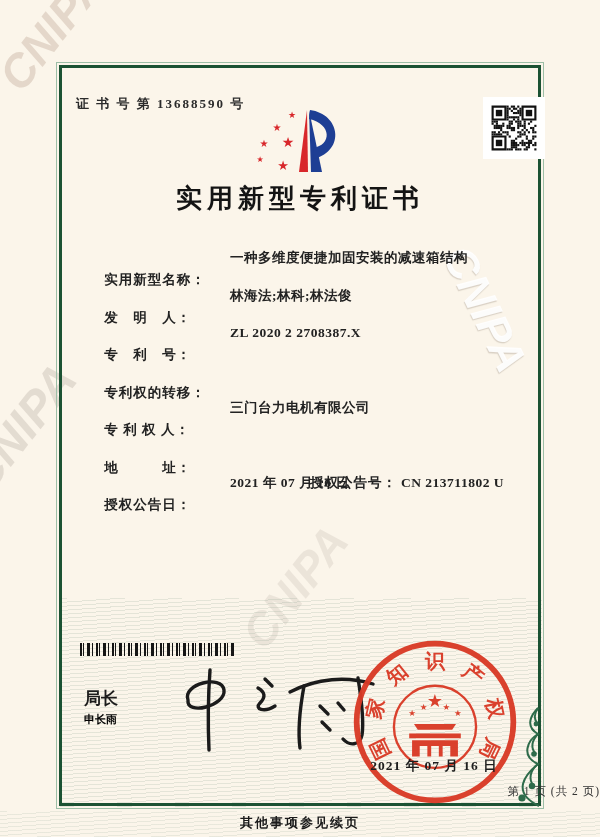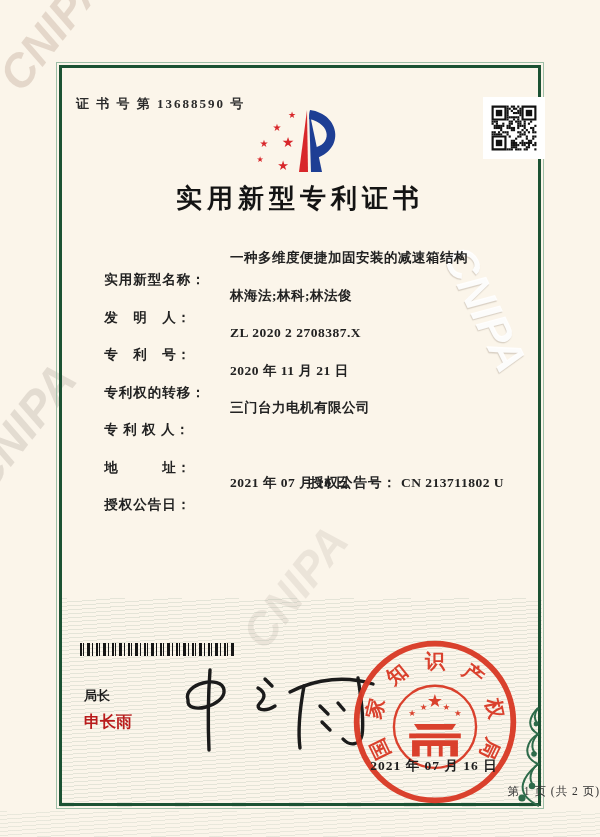--- a/index.html
+++ b/index.html
@@ -63,26 +63,26 @@
   .paras p{margin:0; text-indent:2em;}
   .barcode{
     position:absolute; left:80px; top:643px; width:156px; height:13px;
     background:repeating-linear-gradient(90deg,
       #161616 0 2px, transparent 2px 3px,
       #161616 3px 4px, transparent 4px 7px,
       #161616 7px 10px, transparent 10px 12px,
       #161616 12px 13px, transparent 13px 16px);
   }
   .sig-title{
-    position:absolute; left:84px; top:687px; font-size:13px; font-weight:700;
+    position:absolute; left:84px; top:687px; font-size:17px; font-weight:700;
     font-family:Liberation Sans, sans-serif; color:#1c1c1c;
   }
   .sig-name{
-    position:absolute; left:84px; top:712px; font-size:16px; font-weight:700;
-    font-family:"Liberation Sans","DejaVu Sans",sans-serif; color:#b91c1c;
+    position:absolute; left:84px; top:712px; font-size:11px; font-weight:700;
+    font-family:"Liberation Sans","DejaVu Sans",sans-serif; color:#000000;
   }
   .sig-script{position:absolute; left:172px; top:658px; width:210px; height:95px;}
   .seal{position:absolute; left:349px; top:636px; width:172px; height:172px; opacity:.96;}
   .seal-ch{font-size:21px; font-weight:700; fill:#d93a26;
            font-family:"Liberation Serif","DejaVu Serif",serif;}
   .seal-date{
     position:absolute; left:356px; top:757px; width:156px; text-align:center;
     font-size:13.5px; font-weight:700; color:#1e1e1e; letter-spacing:1px; white-space:nowrap;
   }
   .page-num{
@@ -294,21 +294,20 @@
     <div class="field-row">
       <span class="field-label">发　明　人：</span>
       <span class="field-value">林海法;林科;林法俊</span>
     </div>
     <div class="field-row">
       <span class="field-label">专　利　号：</span>
       <span class="field-value">ZL 2020 2 2708387.X</span>
     </div>
     <div class="field-row">
       <span class="field-label">专利权的转移：</span>
-      <span class="field-value">2020 年 11 月 21 日</span>
     </div>
     <div class="field-row">
       <span class="field-label">专 利 权 人：</span>
       <span class="field-value">三门台力电机有限公司</span>
     </div>
     <div class="field-row">
       <span class="field-label">地　　　址：</span>
     </div>
     <div class="field-row">
       <span class="field-label">授权公告日：</span>
@@ -376,14 +375,15 @@
       <path d="M46,18 C42,24 42,30 46,34"></path>
     </g>
     <g fill="#2e6b4a">
       <circle cx="40" cy="96" r="3.2"></circle>
       <circle cx="42" cy="64" r="2.8"></circle>
       <circle cx="44" cy="34" r="2.4"></circle>
       <circle cx="30" cy="108" r="3.6"></circle>
     </g>
   </svg>
 
+  <div class="footer-note">其他事项参见续页</div>
 
 </div>
 
 </body></html>

